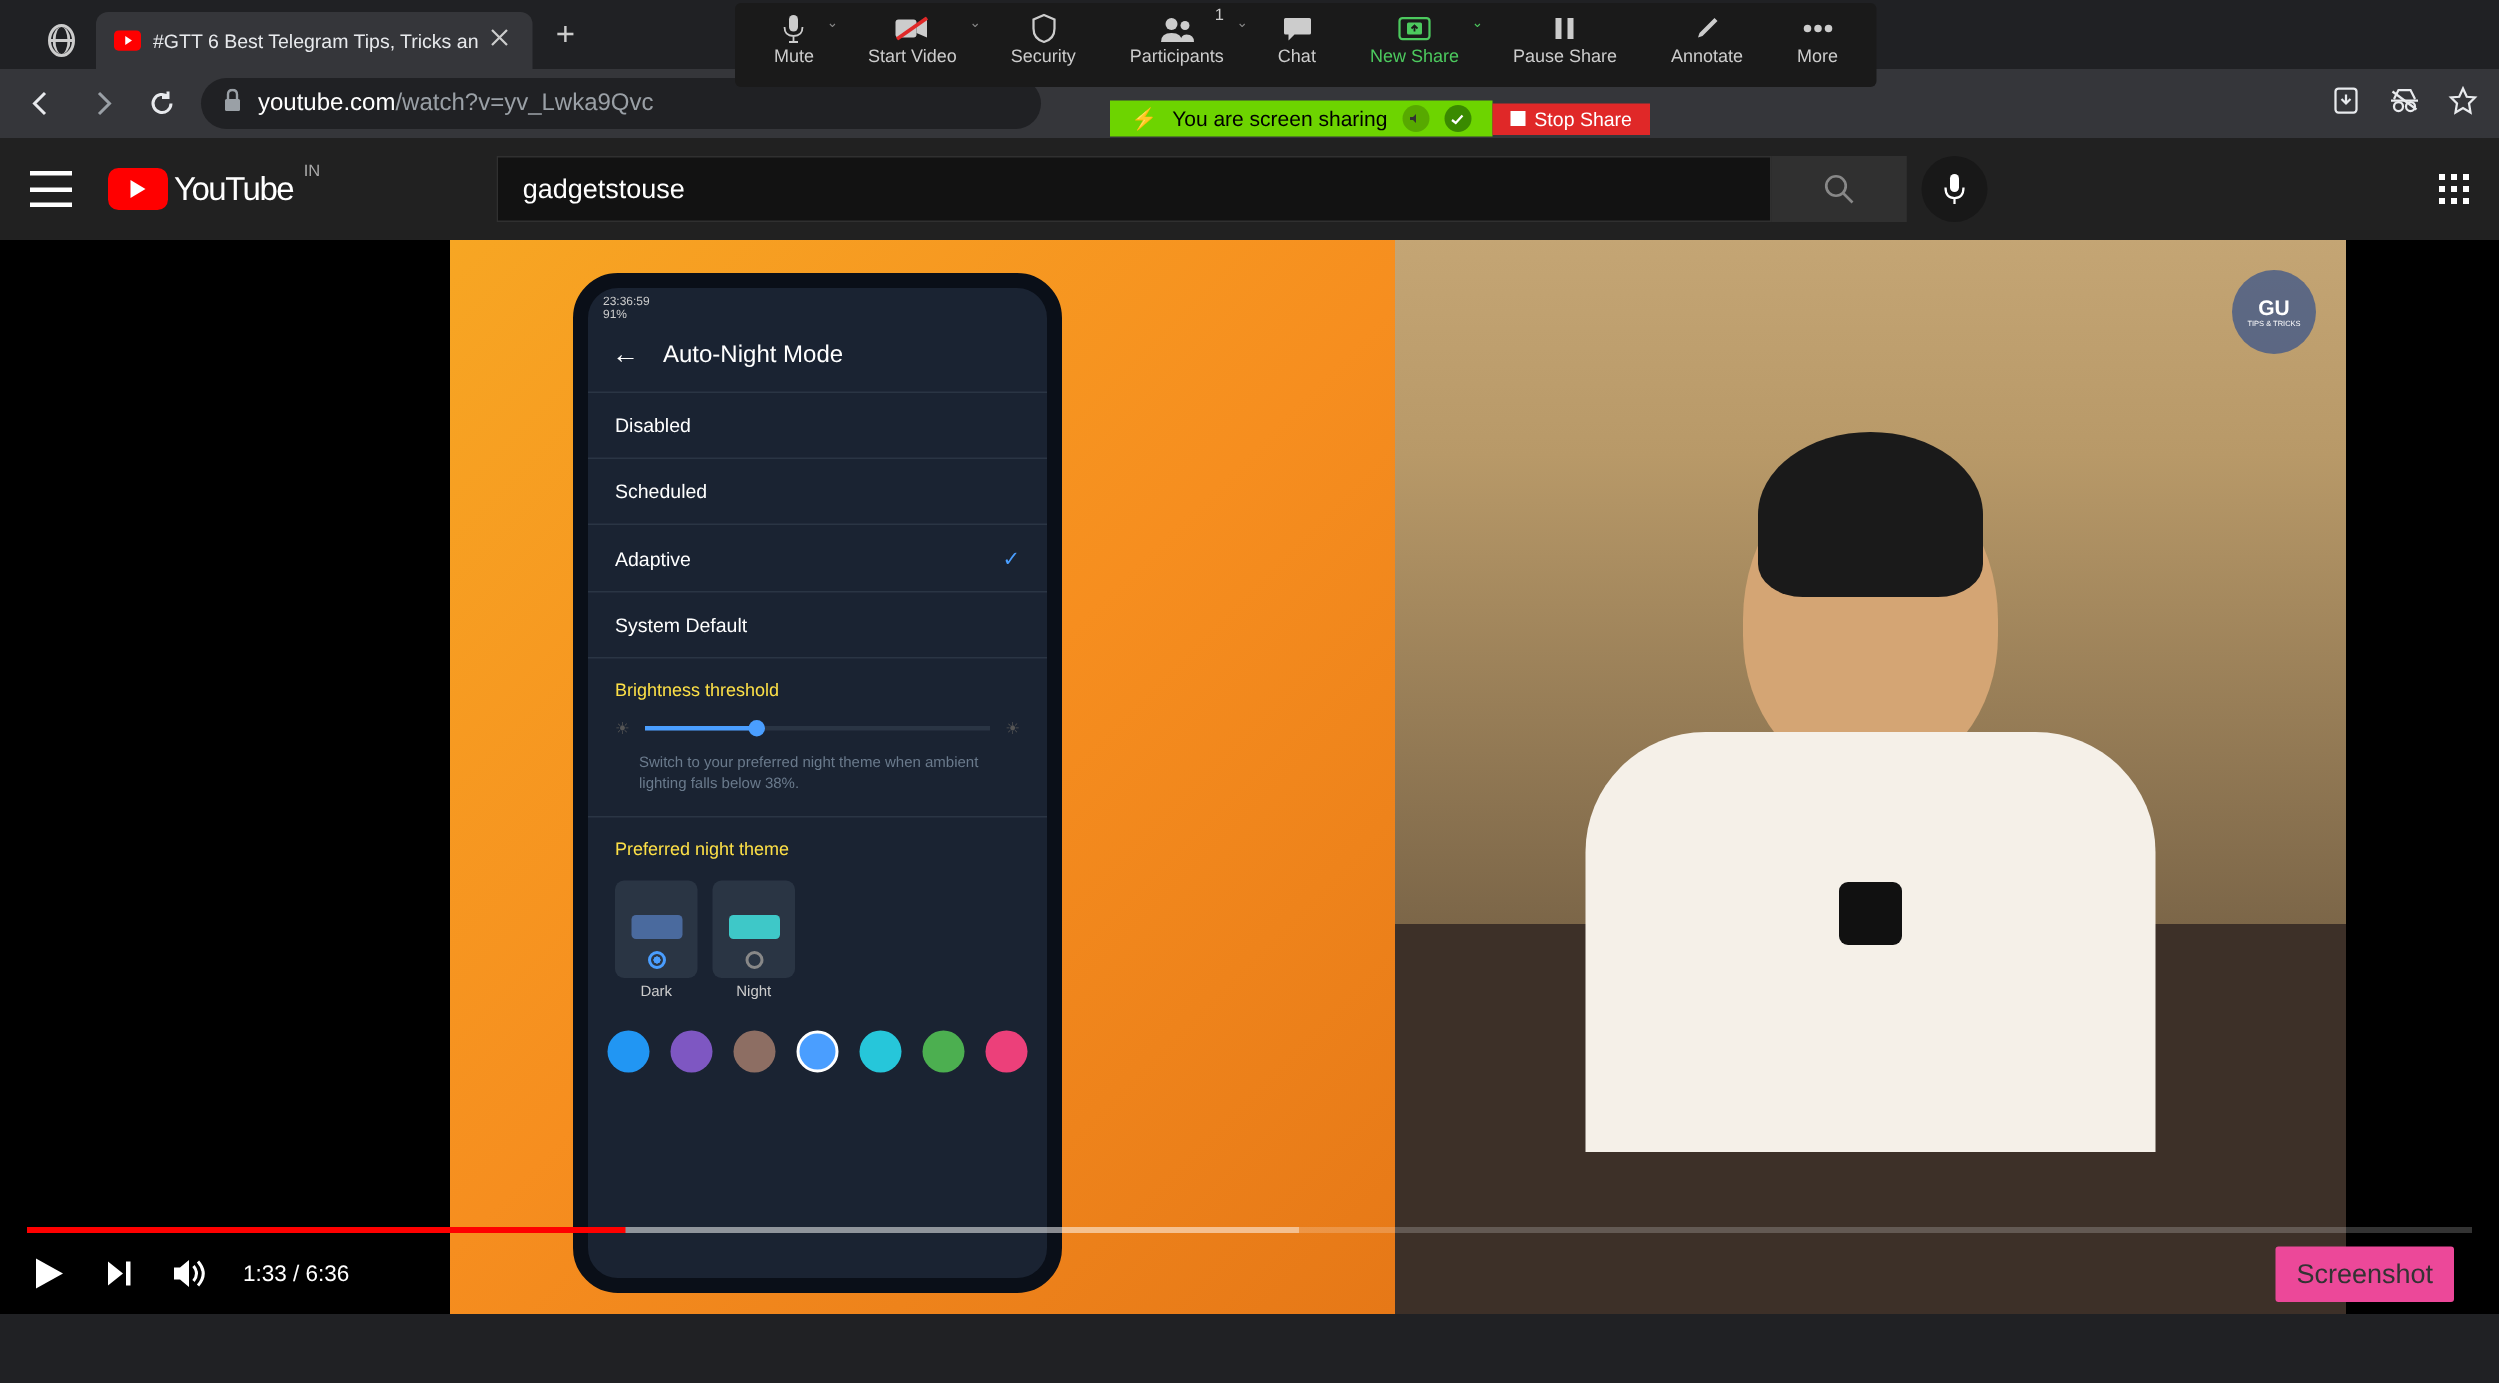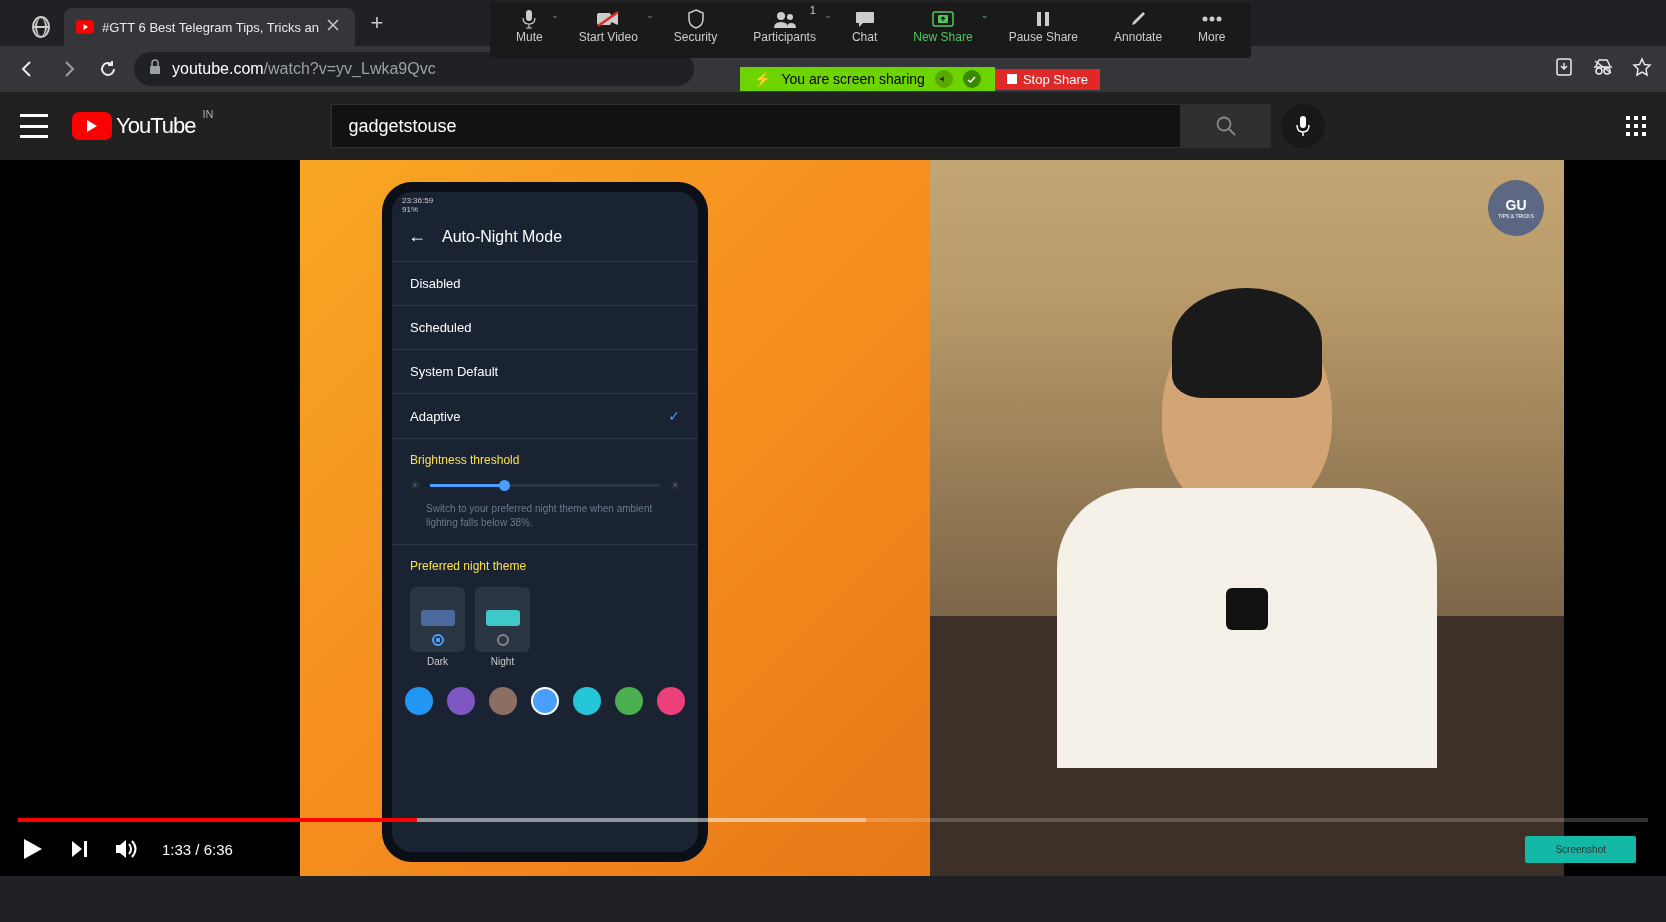--- a/index.html
+++ b/index.html
@@ -99,21 +99,21 @@
 
 .progress-bar { position: absolute; bottom: 54px; left: 18px; right: 18px; height: 4px; background: rgba(255,255,255,0.2); }
 .progress-loaded { height: 100%; width: 52%; background: rgba(255,255,255,0.4); }
 .progress-played { height: 100%; width: 24.5%; background: #f00; position: absolute; top: 0; left: 0; }
 
 
 .player-controls { position: absolute; bottom: 0; left: 0; right: 12px; height: 54px; display: flex; align-items: center; padding: 0 18px; gap: 22px; }
 .ctrl-btn { color: #fff; cursor: pointer; display: flex; align-items: center; justify-content: center; }
 .play-btn svg { width: 28px; height: 28px; }
 .time-display { color: #fff; font-size: 15px; }
-.screenshot-toast { margin-left: auto; background: #14b8a6; color: #333; padding: 8px 30px; font-size: 10px; border-radius: 2px; }
+.screenshot-toast { margin-left: auto; background: #ec4899; color: #333; padding: 8px 14px; font-size: 18px; border-radius: 2px; }
 
 .globe-icon { width: 22px; height: 22px; border: 2px solid #ccc; border-radius: 50%; position: relative; }
 .globe-icon::before { content: ''; position: absolute; left: 0; right: 0; top: 50%; height: 2px; background: #ccc; transform: translateY(-50%); }
 .globe-icon::after { content: ''; position: absolute; top: 0; bottom: 0; left: 50%; width: 8px; border: 2px solid #ccc; border-radius: 50%; transform: translateX(-50%); border-top: none; border-bottom: none; }
 </style>
 </head>
 <body>
 
 <div class="tab-bar">
   <div class="tab-spacer"></div>
@@ -357,26 +357,26 @@
           <span class="phone-back">←</span>
           <span class="phone-title">Auto-Night Mode</span>
         </div>
         <div class="phone-list-item">
             <span>Disabled</span>
           </div>
         <div class="phone-list-item">
             <span>Scheduled</span>
           </div>
         <div class="phone-list-item">
-            <span>System Default</span>
-          </div>
-        <div class="phone-list-item">
           <span>Adaptive</span>
           <span class="phone-check">✓</span>
         </div>
+        <div class="phone-list-item">
+            <span>System Default</span>
+          </div>
         <div class="phone-section">Brightness threshold</div>
         <div class="phone-slider-row">
           <span class="phone-slider-icon">☀</span>
           <div class="phone-slider">
             <div class="phone-slider-fill"></div>
               <div class="phone-slider-thumb"></div>
           </div>
           <span class="phone-slider-icon">☀</span>
         </div>
         <div class="phone-hint">Switch to your preferred night theme when ambient lighting falls below 38%.</div>

